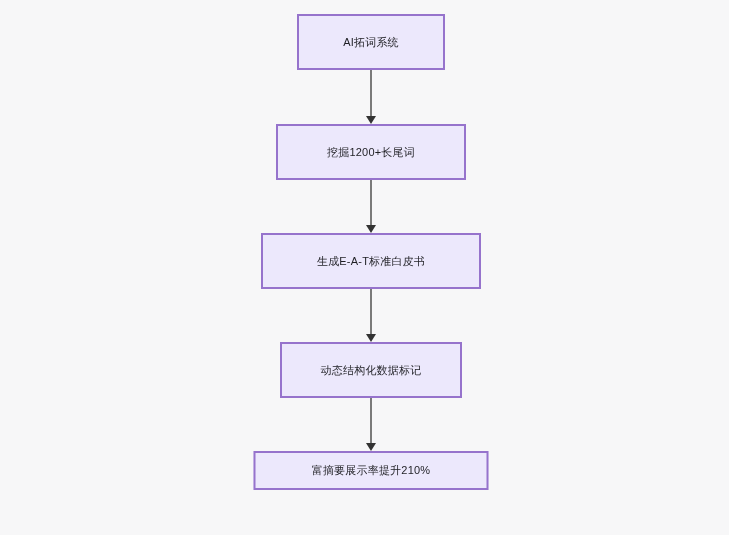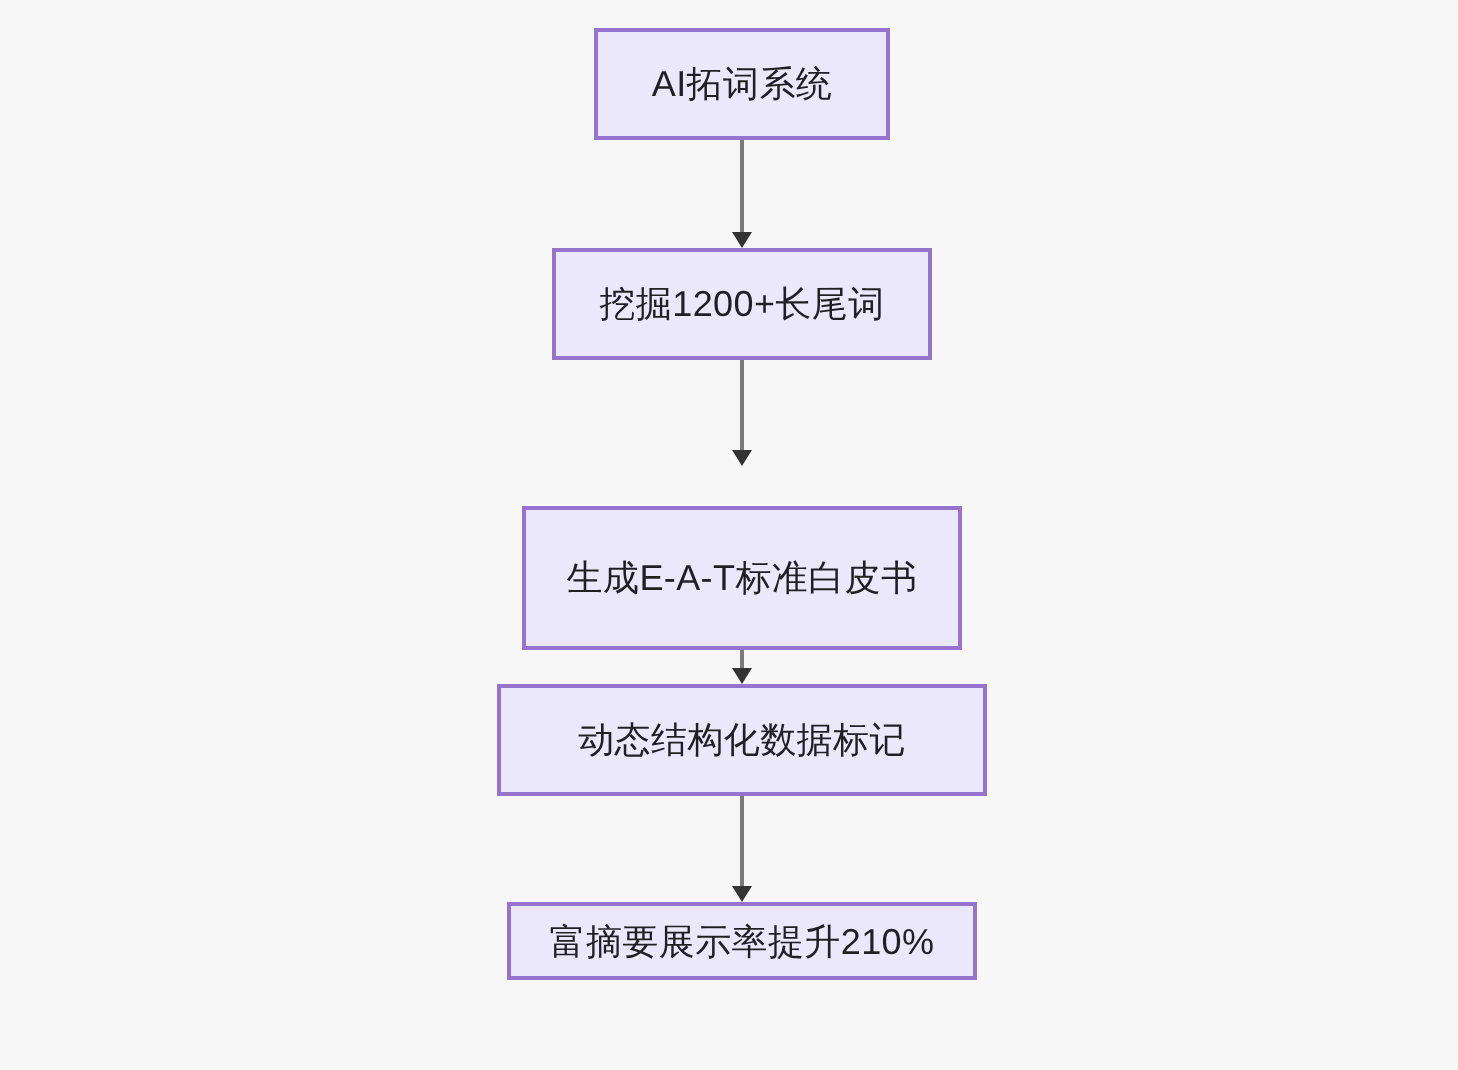--- a/index.html
+++ b/index.html
@@ -25,21 +25,21 @@
     background: #ece8fc;
     border: 2px solid #9673cc;
     display: flex;
     align-items: center;
     justify-content: center;
     height: 56px;
     transform: translateX(-50%);
   }
   .node-label {
     color: #1f1f24;
-    font-size: 18px;
+    font-size: 11px;
     line-height: 1;
     letter-spacing: 0.2px;
     white-space: nowrap;
     text-align: center;
   }
   .edge {
     position: absolute;
     transform: translateX(-50%);
     width: 14px;
   }
@@ -84,23 +84,23 @@
     <div class="edge-line" style="height: 45px; background: rgb(122, 122, 122);"></div>
     <div class="edge-head" style="border-top-color: rgb(51, 51, 51);"></div>
   </div>
 
   <div class="node" style="left: 371px; top: 14px; width: 148px; height: 56px; background: rgb(236, 232, 252); border-color: rgb(150, 115, 204);">
     <span class="node-label" style="color: rgb(31, 31, 36);">AI拓词系统</span>
   </div>
   <div class="node" style="left: 371px; top: 124px; width: 190px; height: 56px; background: rgb(236, 232, 252); border-color: rgb(150, 115, 204);">
     <span class="node-label" style="color: rgb(31, 31, 36);">挖掘1200+长尾词</span>
   </div>
-  <div class="node" style="left: 371px; top: 233px; width: 220px; height: 72px; background: rgb(236, 232, 252); border-color: rgb(150, 115, 204); margin-top: 20px;">
+  <div class="node" style="left: 371px; top: 233px; width: 220px; height: 56px; background: rgb(236, 232, 252); border-color: rgb(150, 115, 204);">
     <span class="node-label" style="color: rgb(31, 31, 36);">生成E-A-T标准白皮书</span>
   </div>
-  <div class="node" style="left: 371px; top: 342px; width: 245px; height: 56px; background: rgb(236, 232, 252); border-color: rgb(150, 115, 204);">
+  <div class="node" style="left: 371px; top: 342px; width: 182px; height: 56px; background: rgb(236, 232, 252); border-color: rgb(150, 115, 204);">
     <span class="node-label" style="color: rgb(31, 31, 36);">动态结构化数据标记</span>
   </div>
   <div class="node" style="left: 371px; top: 451px; width: 235px; height: 39px; background: rgb(236, 232, 252); border-color: rgb(150, 115, 204);">
     <span class="node-label" style="color: rgb(31, 31, 36);">富摘要展示率提升210%</span>
   </div>
 
 </div>
 
 </body></html>

